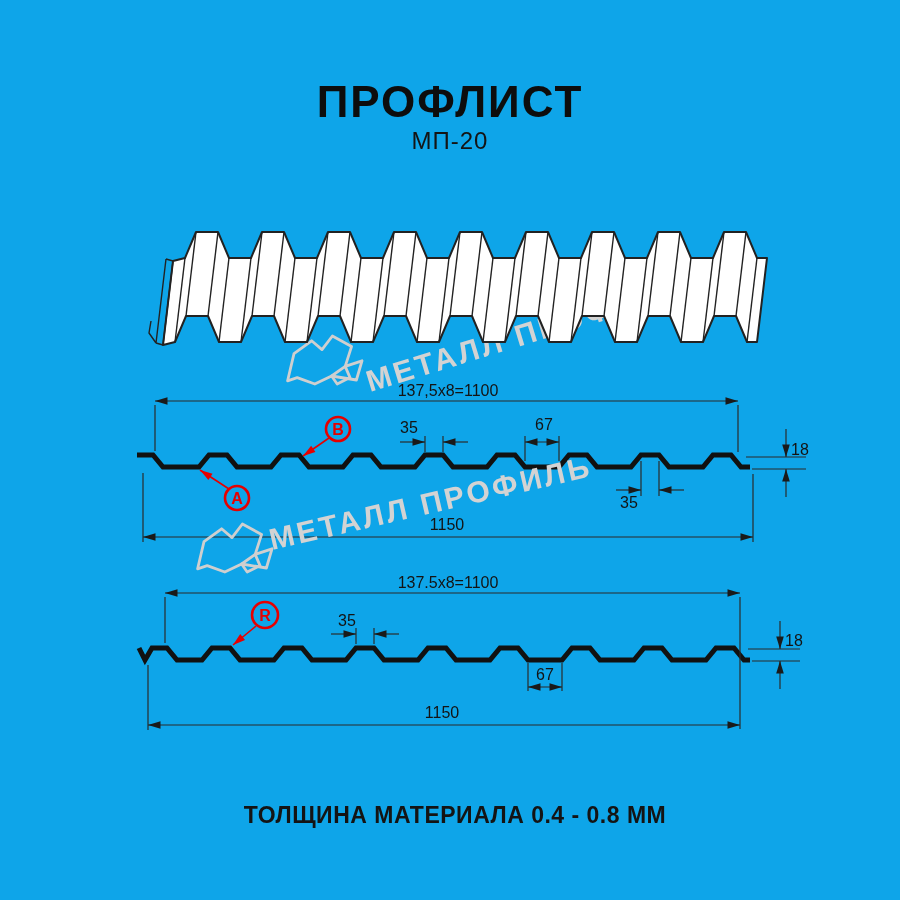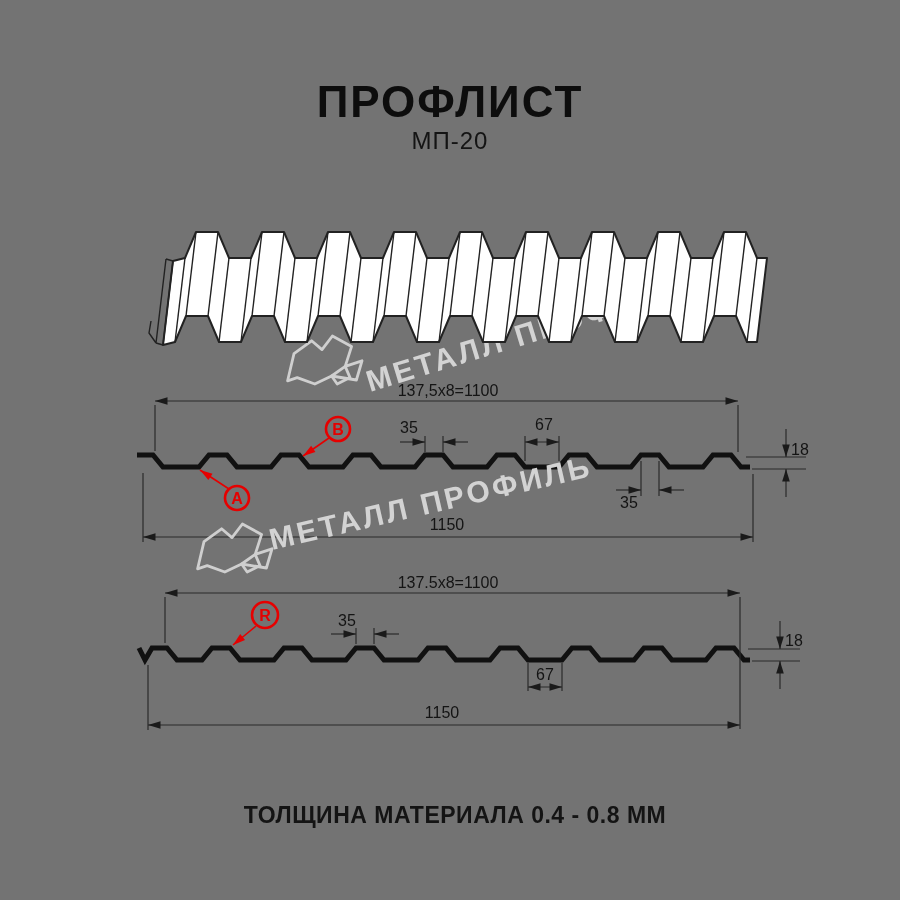--- a/index.html
+++ b/index.html
@@ -1,16 +1,16 @@
 <!DOCTYPE html>
 <html><head>
 <meta charset="utf-8">
 <style>
   html,body{margin:0;padding:0;background:#ffffff;}
-  .page{width:900px;height:900px;position:relative;background:#737373;overflow:hidden;}
+  .page{width:900px;height:900px;position:relative;background:#0ea5e9;overflow:hidden;}
   svg{display:block;}
   text{font-family:"Liberation Sans","DejaVu Sans",sans-serif;}
   .title-txt{font-size:44px;font-weight:bold;letter-spacing:2px;fill:#0d0d0d;}
   .subtitle-txt{font-size:24px;font-weight:500;letter-spacing:1px;fill:#141414;}
   .footer-txt{font-size:23px;font-weight:600;letter-spacing:.5px;fill:#141414;}
   .dim{font-size:16px;fill:#141414;}
   .redlbl{font-size:16px;font-weight:bold;}
   .thick{stroke:#111;stroke-width:5;fill:none;stroke-linejoin:miter;}
   .thin{stroke:#2b2b2b;stroke-width:1.2;fill:none;}
   .sheet{stroke:#222;stroke-width:2;fill:#fff;stroke-linejoin:round;}

